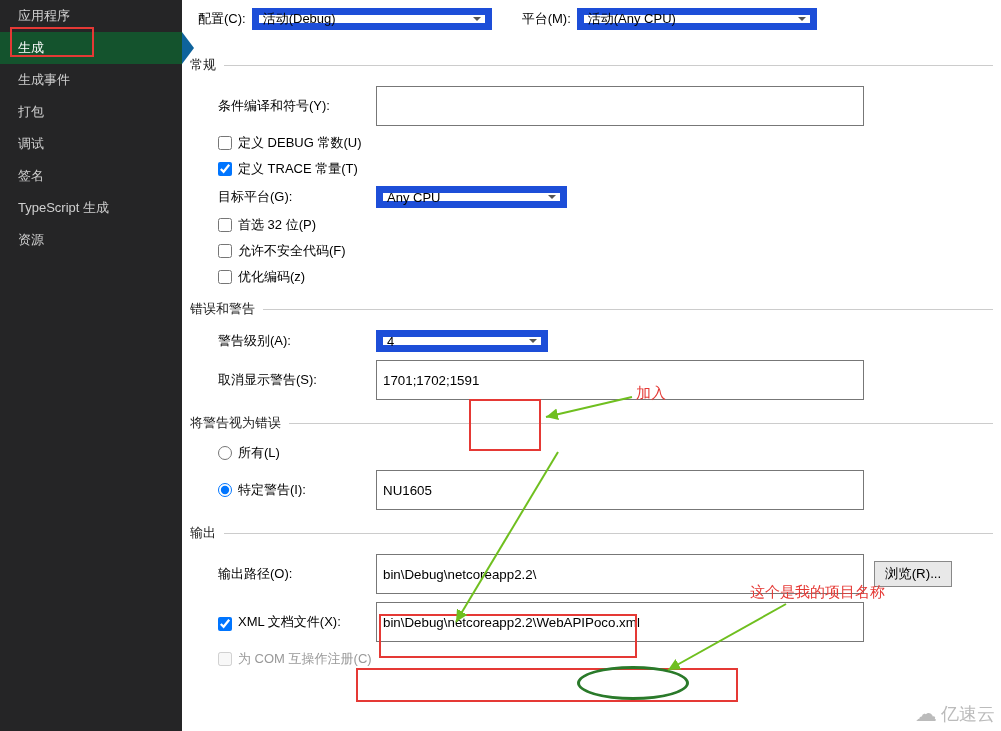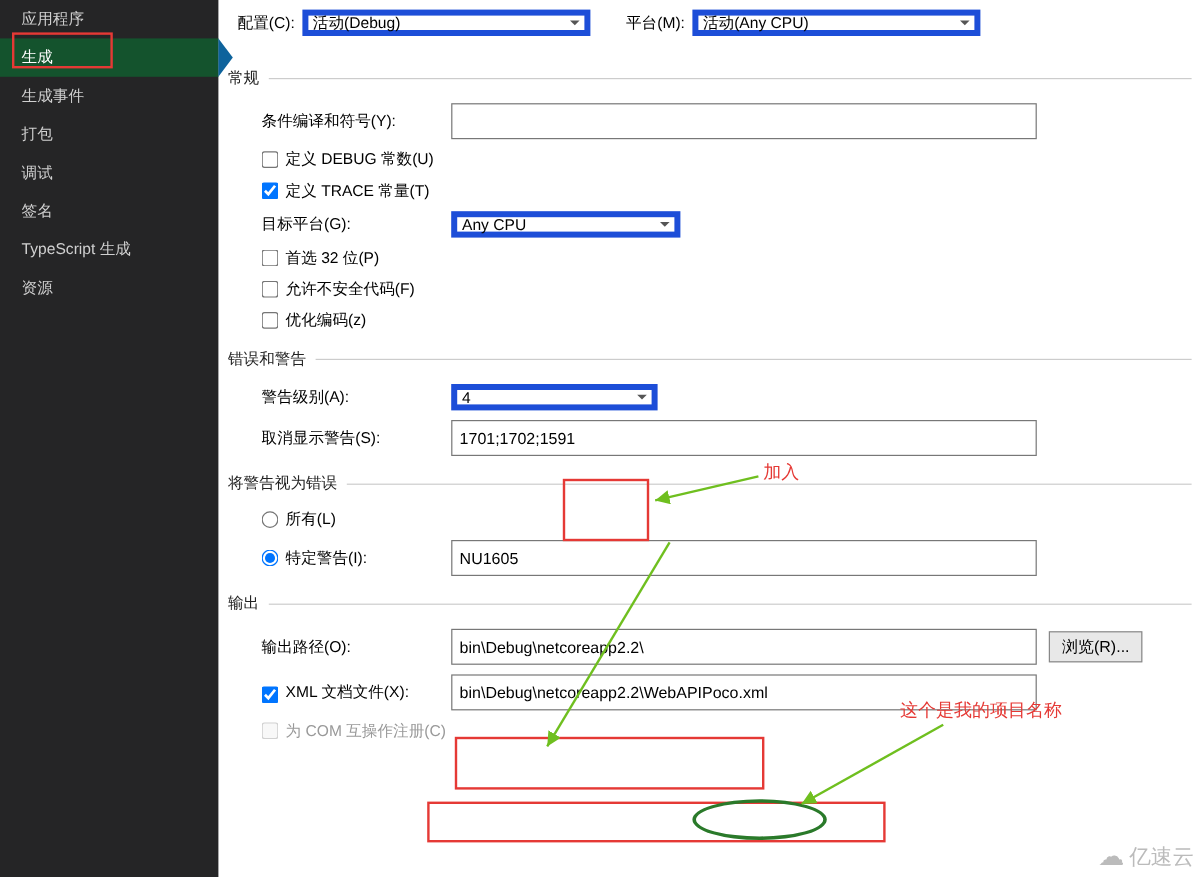--- a/index.html
+++ b/index.html
@@ -5,29 +5,29 @@
 * { box-sizing: border-box; margin: 0; padding: 0; }
 body { font-family: "Microsoft YaHei", Arial, sans-serif; font-size: 13px; background: #fff; color: #000; width: 1001px; height: 731px; overflow: hidden; position: relative; }
 .container { display: flex; height: 100%; }
 .sidebar { background: #252526; width: 182px; color: #d0d0d0; padding-top: 0; }
 .sidebar-item { padding: 7px 18px; cursor: pointer; }
 .sidebar-item.active { background: #14532d; color: #fff; position: relative; }
 .sidebar-item.active::after { content:""; position:absolute; right:-12px; top:0; border-top:16px solid transparent; border-bottom:16px solid transparent; border-left:12px solid #0e639c; }
 .main { flex: 1; padding: 4px 8px; overflow: hidden; position: relative; }
 .top-row { display: flex; align-items: center; gap: 6px; padding-left: 8px; margin-bottom: 22px; margin-top:4px; }
 .label { white-space: nowrap; }
-.combo { border: 5px solid #1d4ed8; background: #fff; padding: 2px 4px; height: 22px; display: flex; align-items: center; justify-content: space-between; }
+.combo { border: 7px solid #1d4ed8; background: #fff; padding: 2px 4px; height: 22px; display: flex; align-items: center; justify-content: space-between; }
 .combo .caret { border: 4px solid transparent; border-top-color: #555; margin-left: 6px; position: relative; top:2px; }
 .section-title { font-size: 13px; padding: 4px 0; color: #222; }
 .section-line { display: flex; align-items: center; gap: 8px; margin-left: 0; margin-bottom: 4px; }
 .section-line .rule { flex:1; border-top:1px solid #ccc; height:0; }
 .section-body { padding-left: 28px; }
 .form-row { display: flex; align-items: center; margin: 8px 0; gap: 10px; }
 .form-label { width: 148px; text-align: left; }
-.textbox { border: 1px solid #777; background: #fff; height: 30px; padding: 2px 6px; }
+.textbox { border: 1px solid #777; background: #fff; height: 40px; padding: 2px 6px; }
 .chk { display: inline-flex; align-items: center; gap: 6px; }
 .chk input { width:14px; height:14px; }
 .radio { display: inline-flex; align-items: center; gap: 6px; }
 .radio input { width:14px; height:14px; }
 .btn { border: 1px solid #888; background: #e8e8e8; padding: 3px 10px; height: 26px; }
 .anno-box { position: absolute; border: 2px solid #e53935; pointer-events: none; }
 .anno-text { position: absolute; color: #e53935; font-size: 15px; pointer-events: none; }
 .ellipse { position:absolute; border:3px solid #2a7a2a; border-radius:50%; pointer-events:none; }
 .logo { position:absolute; right:6px; bottom:4px; font-size:18px; color:#bbb; display:flex; align-items:center; gap:4px; }
 .logo .cloud { font-size:22px; }

